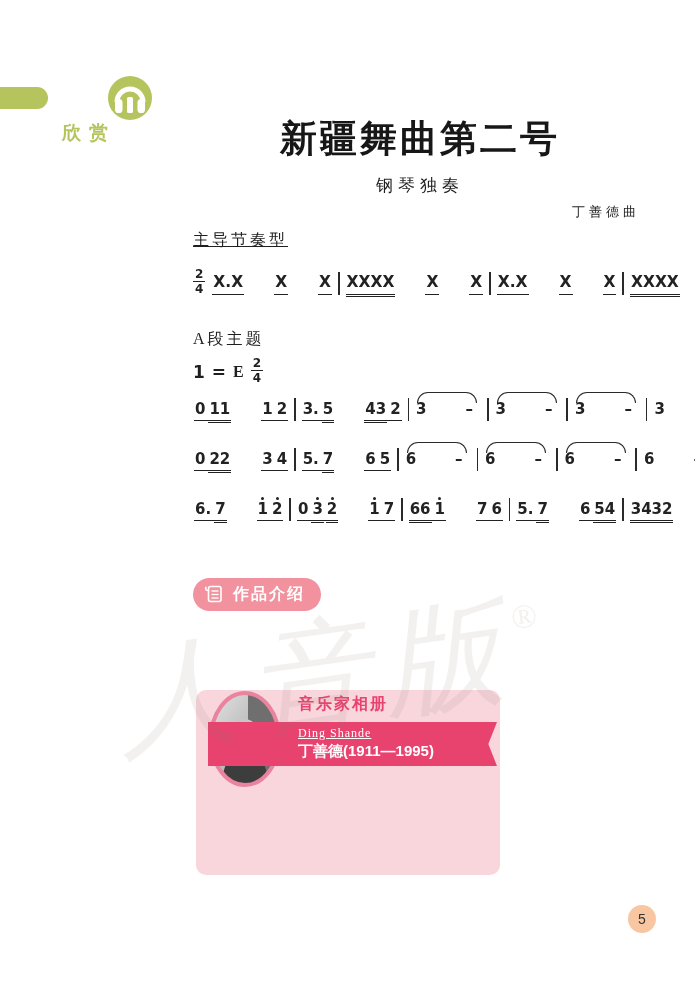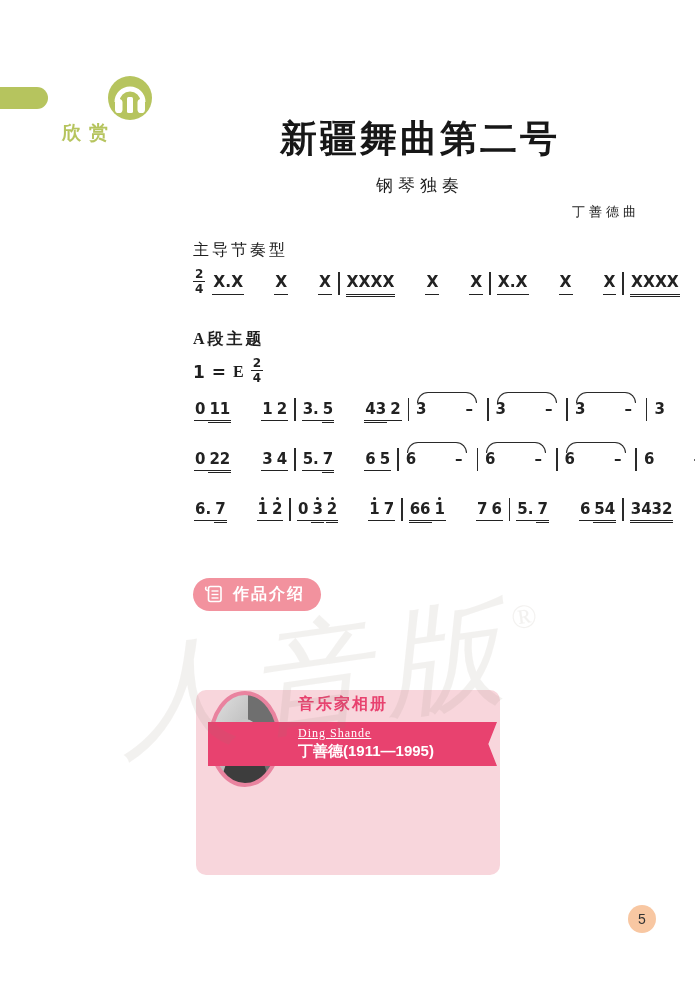--- a/index.html
+++ b/index.html
@@ -13,22 +13,22 @@
   .hp{position:absolute;left:107px;top:75px;width:46px;height:46px;}
 
   .title{position:absolute;left:140px;top:114px;width:560px;text-align:center;
          font-size:37px;font-weight:600;letter-spacing:3px;color:#171717;}
   .subtitle{position:absolute;left:140px;top:174px;width:560px;text-align:center;
             font-size:17px;letter-spacing:5px;}
   .composer{position:absolute;left:190px;top:203px;width:450px;text-align:right;
             font-size:13px;letter-spacing:4px;}
 
   .sec-label{position:absolute;left:193px;font-size:16px;letter-spacing:3px;}
-  .lab-rhythm{top:240px;}
-  .lab-theme{top:329px;font-weight:bold;}
+  .lab-rhythm{top:230px;text-decoration:underline;}
+  .lab-theme{top:329px;}
 
   
   .keyline{position:absolute;left:193px;top:357px;display:flex;align-items:center;gap:7px;
            font-family:"DejaVu Sans",sans-serif;font-weight:bold;font-size:17px;}
   .keyline .mode{font-family:"Liberation Serif",serif;font-size:16px;}
 
   .tsig{display:inline-flex;flex-direction:column;align-items:center;line-height:1;
         font-family:"DejaVu Sans",sans-serif;font-weight:bold;font-size:12px;align-self:flex-end;margin:0 6px 3px 0;}
   .tsig .n{border-bottom:1.3px solid #222;padding:0 2px 1px;}
   .tsig .d{padding-top:1px;}

